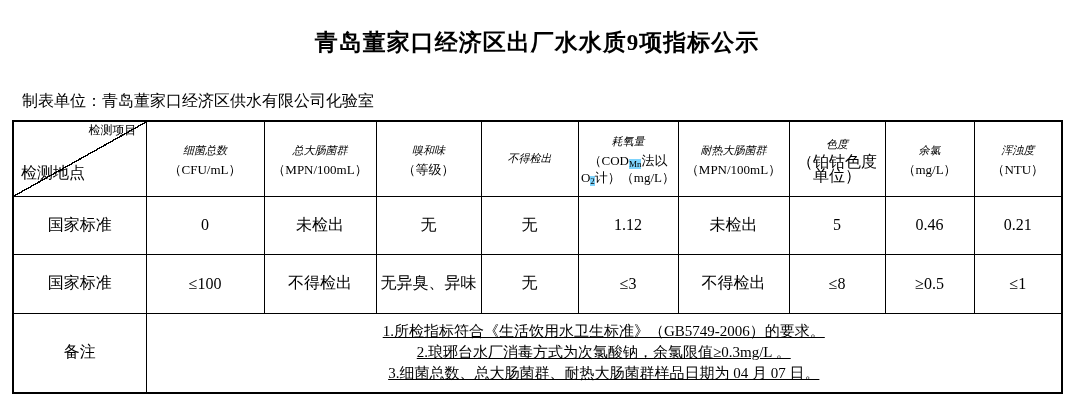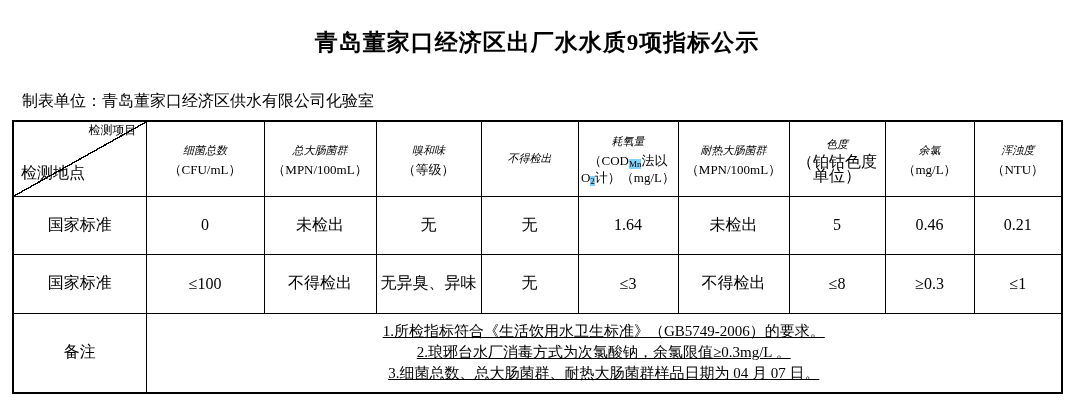--- a/index.html
+++ b/index.html
@@ -150,37 +150,37 @@
         <span class="col-unit">（NTU）</span>
       </td>
     </tr>
 
     <tr style="height:58px">
       <td class="row-label">国家标准</td>
       <td class="value-cell">0</td>
       <td class="value-cell">未检出</td>
       <td class="value-cell">无</td>
       <td class="value-cell">无</td>
-      <td class="value-cell">1.64</td>
+      <td class="value-cell">1.12</td>
       <td class="value-cell">未检出</td>
       <td class="value-cell">5</td>
       <td class="value-cell">0.46</td>
       <td class="value-cell">0.21</td>
     </tr>
 
     <tr style="height:59px">
       <td class="row-label">国家标准</td>
       <td class="value-cell">≤100</td>
       <td class="value-cell">不得检出</td>
       <td class="value-cell">无异臭、异味</td>
       <td class="value-cell">无</td>
       <td class="value-cell">≤3</td>
       <td class="value-cell">不得检出</td>
       <td class="value-cell">≤8</td>
-      <td class="value-cell">≥0.3</td>
+      <td class="value-cell">≥0.5</td>
       <td class="value-cell">≤1</td>
     </tr>
 
     <tr style="height:80px">
       <td class="row-label">备注</td>
       <td class="remarks-cell" colspan="9">
         <div class="remark-line">1.所检指标符合《生活饮用水卫生标准》（GB5749-2006）的要求。</div>
         <div class="remark-line">2.琅琊台水厂消毒方式为次氯酸钠，余氯限值≥0.3mg/L 。</div>
         <div class="remark-line">3.细菌总数、总大肠菌群、耐热大肠菌群样品日期为 04 月 07 日。</div>
       </td>

